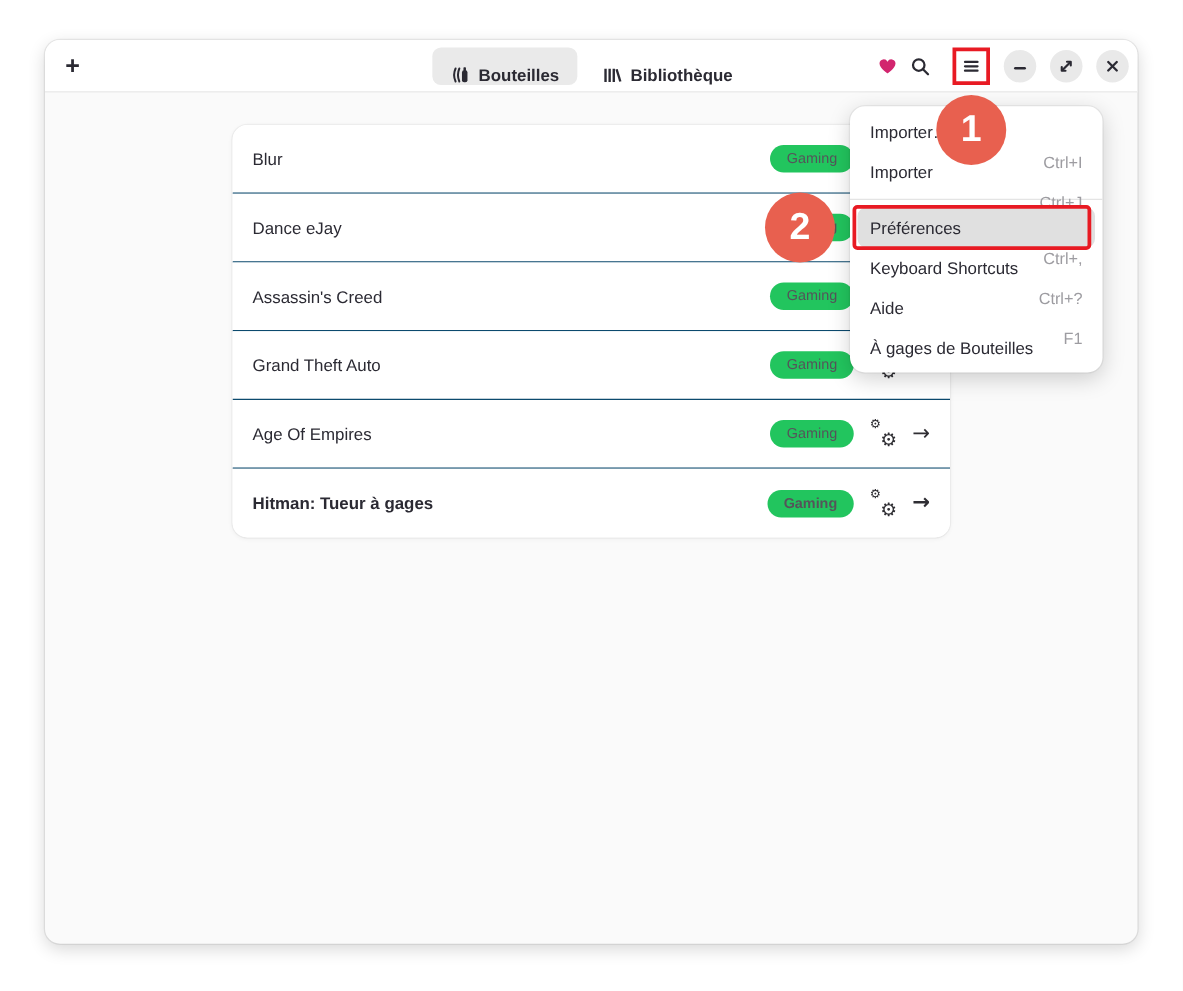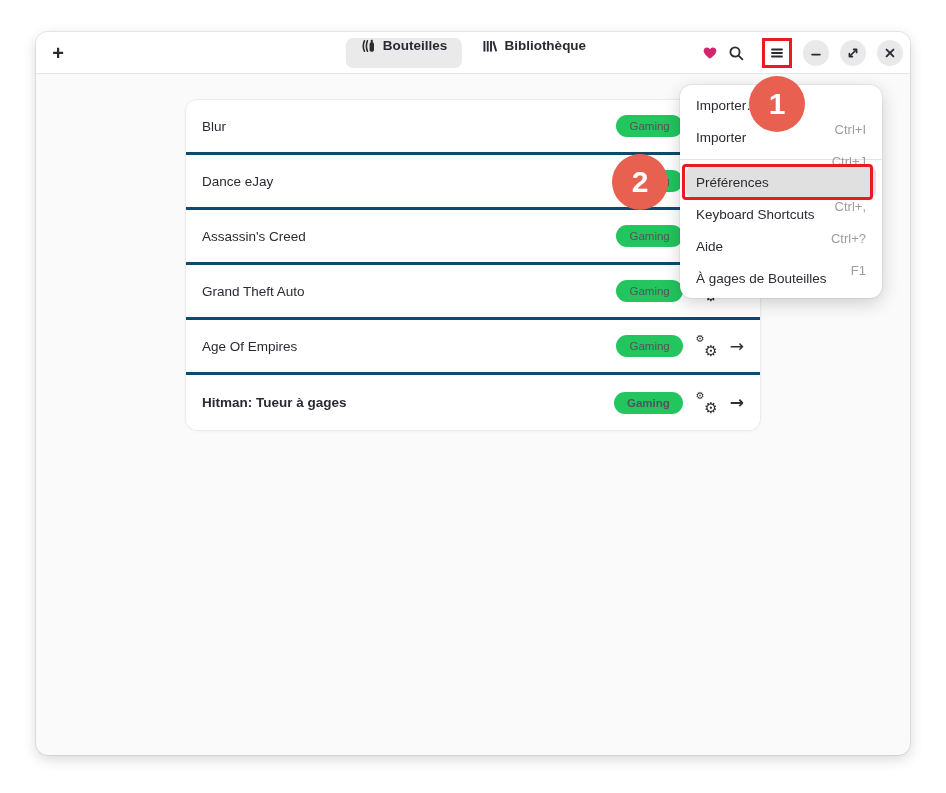--- a/index.html
+++ b/index.html
@@ -27,21 +27,21 @@
   .plus-btn {
     position:absolute; left:8px; top:7px; width:28px; height:28px;
     display:flex; align-items:center; justify-content:center;
     font-size:20px; font-weight:700; color:#2b2a33; border-radius:6px; cursor:pointer;
   }
   .tabs {
     position:absolute; left:50%; top:50%; transform:translate(-50%,-50%);
     display:flex; align-items:center; gap:6px;
   }
   .tab {
-    display:flex; align-items:flex-start; gap:7px; height:30px; padding:0 14px;
+    display:flex; align-items:flex-end; gap:7px; height:30px; padding:0 14px;
     border-radius:7px; font-size:13.5px; font-weight:700; color:#2b2a33; cursor:pointer;
     white-space:nowrap;
   }
   .tab.active { background:#eaeaea; }
   .actions {
     position:absolute; right:7px; top:0; height:42px; display:flex; align-items:center;
   }
   .icon-btn {
     width:24px; height:24px; display:flex; align-items:center; justify-content:center;
     cursor:pointer;
@@ -60,21 +60,21 @@
 
   
   .card {
     position:absolute; left:150px; top:68px; width:574px; height:330px;
     background:#ffffff; border-radius:12px; z-index:1;
     box-shadow: 0 0 0 1px rgba(0,0,0,0.04), 0 1px 4px rgba(0,0,0,0.05);
     overflow:hidden;
   }
   .row {
     height:55px; display:flex; align-items:center; padding:0 16px;
-    border-bottom:3px solid #0c4a6e; cursor:pointer; background:#fff;
+    border-bottom:1px solid #0c4a6e; cursor:pointer; background:#fff;
   }
   .row:last-child { border-bottom:none;font-weight:bold; }
   .row-name { flex:1; font-size:13.5px; color:#2b2a33; }
   .badge {
     background:#22c55e; color:#55545a; border-radius:999px;
     padding:5px 13px; font-size:11.5px; white-space:nowrap;
   }
   .gear-btn {
     position:relative; width:22px; height:22px; margin-left:13px; cursor:pointer;
     color:#2f2e33; font-family:"DejaVu Sans", sans-serif;

